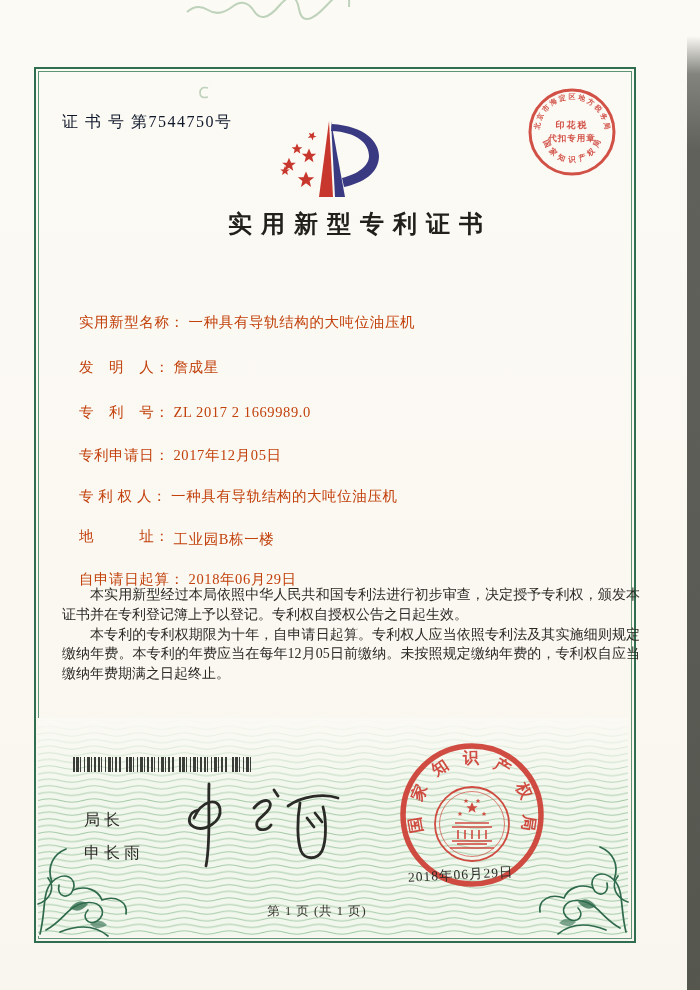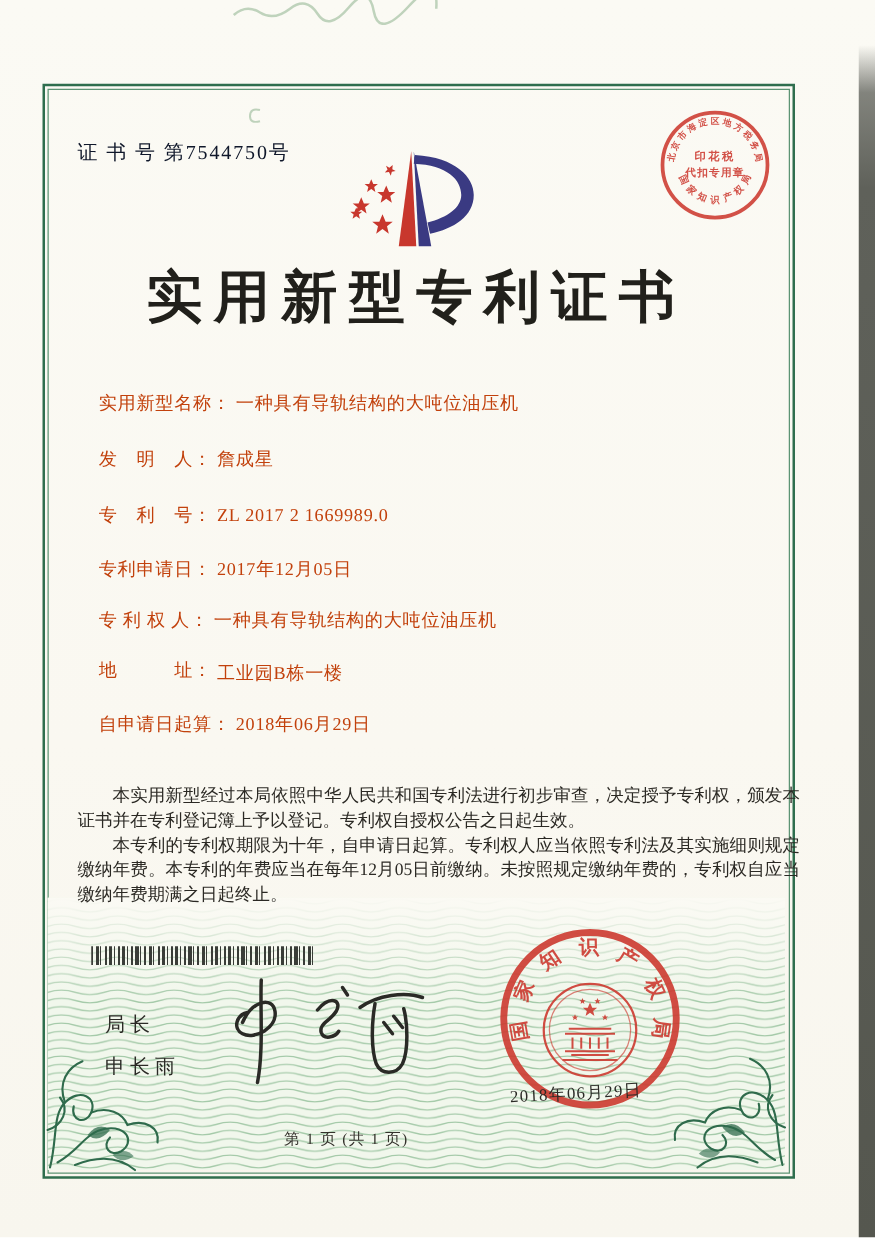--- a/index.html
+++ b/index.html
@@ -4,31 +4,31 @@
 <style>
   html,body{margin:0;padding:0;background:#ffffff;}
   .stage{position:relative;width:700px;height:990px;overflow:hidden;
          font-family:"Liberation Serif","DejaVu Serif",serif;color:#26241f;}
   .paper{position:absolute;inset:0;background:linear-gradient(180deg,#fbfaf4 0%,#faf8f1 60%,#f8f6ee 100%);}
   .abs{position:absolute;}
   
   .frame-outer{left:34px;top:67px;width:598px;height:872px;border:2.6px solid #2f6e4e;}
   .frame-inner{position:absolute;inset:2px;border:1px solid #5d9474;}
   .cert-no{font-size:16px;letter-spacing:1.5px;color:#0f172a;}
-  .title{width:598px;text-align:center;font-size:45px;font-weight:bold;letter-spacing:9px;color:#21201b;}
+  .title{width:652px;text-align:center;font-size:24px;font-weight:bold;letter-spacing:9px;color:#21201b;}
   .frow{font-size:14.5px;letter-spacing:.6px;color:#c2410c;white-space:pre;}
   .frow .fvalue{margin-left:4px;}
   .addr-val{display:inline-block;vertical-align:top;white-space:normal;line-height:25px;margin-left:4px;}
-  .bodytext{width:578px;font-size:14px;line-height:19.8px;text-align:justify;color:#2b2924;margin-top:43px;}
+  .bodytext{width:578px;font-size:14px;line-height:19.8px;text-align:justify;color:#2b2924;}
   .bodytext p{margin:0;text-indent:2em;}
   .barcode{width:180px;height:15px;
     background:repeating-linear-gradient(90deg,#3a3d38 0 1.6px,transparent 1.6px 3.4px,#3a3d38 3.4px 6px,transparent 6px 7.2px,#3a3d38 7.2px 8px,transparent 8px 10.6px);}
   .sig-label{font-size:16px;letter-spacing:4px;color:#2b2a26;}
   .seal-date{font-size:13.5px;letter-spacing:1px;color:#2b2a26;transform:rotate(-3deg);}
-  .footer{width:486px;text-align:center;font-size:12.5px;letter-spacing:1px;color:#34322c;}
+  .footer{width:486px;text-align:center;font-size:12.5px;letter-spacing:1px;color:#34322c;padding-left:40px;}
   .scan-strip{right:0;top:36px;width:13px;height:954px;
     background:linear-gradient(180deg,rgba(100,102,95,0) 0%,rgba(100,102,95,.8) 4%,#5f615a 12%,#55574f 100%);}
   svg text{font-family:"Liberation Serif","DejaVu Serif",serif;}
 </style>
 </head>
 <body>
 
 <div class="stage">
   <div class="paper"></div>
 

